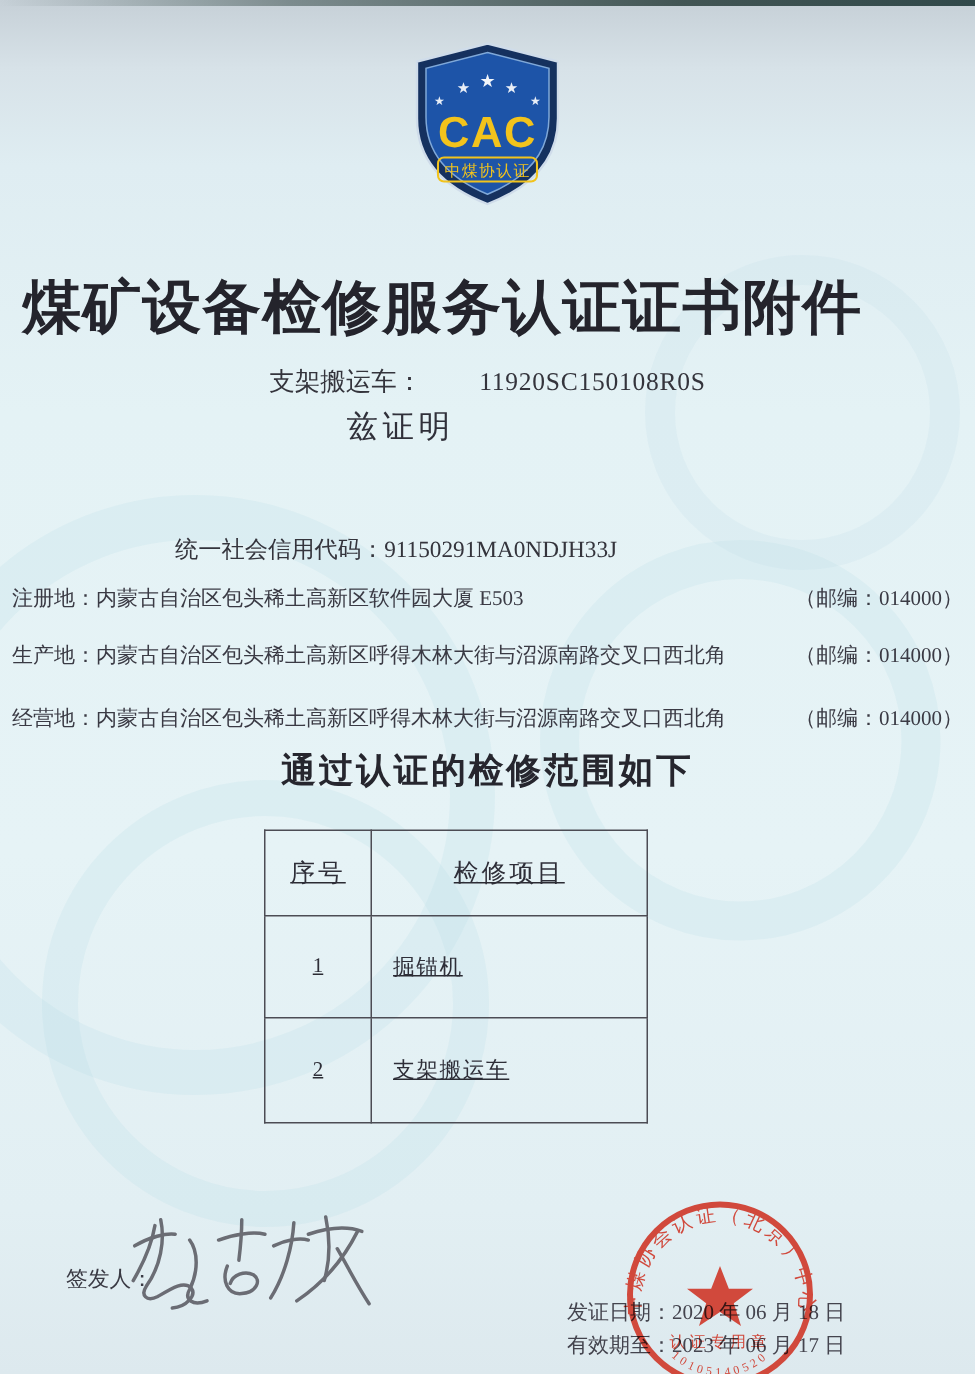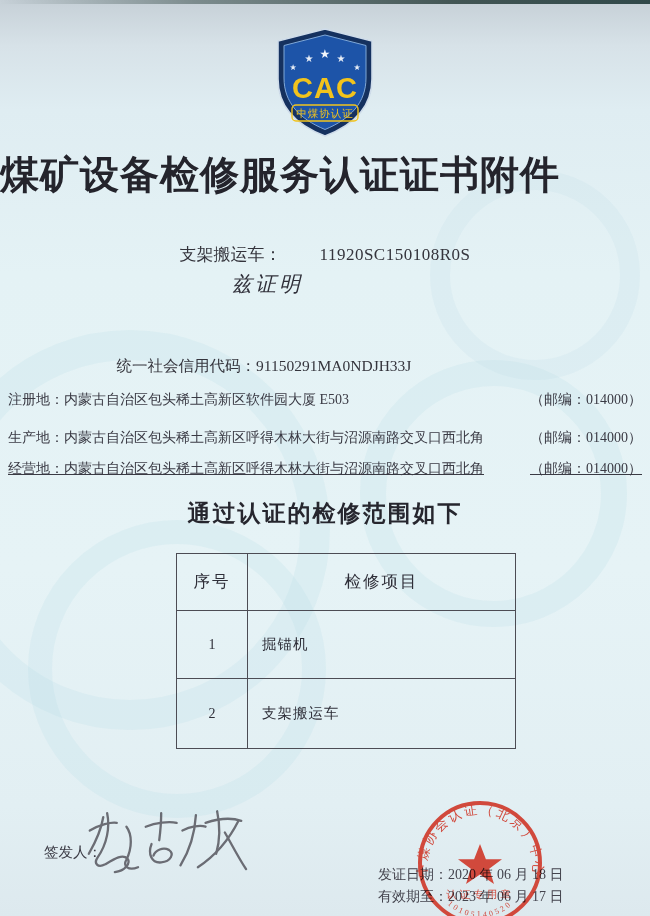--- a/index.html
+++ b/index.html
@@ -10,35 +10,35 @@
   }
   .scan-edge{position:absolute;top:0;left:0;width:650px;height:4px;
     background:linear-gradient(90deg,rgba(70,90,88,0) 0%,rgba(62,82,80,.55) 30%,rgba(52,72,70,.9) 70%,#31494a 100%);}
   .ring{position:absolute;border-radius:50%;border-style:solid;border-color:rgba(176,216,228,.5);opacity:.38;pointer-events:none;}
   .r1{left:-70px;top:330px;width:340px;height:340px;border-width:30px;}
   .r2{left:360px;top:360px;width:215px;height:215px;border-width:26px;}
   .r3{left:28px;top:520px;width:250px;height:250px;border-width:24px;}
   .r4{left:430px;top:170px;width:170px;height:170px;border-width:20px;opacity:.28;}
   .content{position:absolute;inset:0;z-index:2;}
   .badge{position:absolute;left:268px;top:26px;width:114px;height:112px;}
-  .doc-title{position:absolute;left:0;top:148px;width:590px;text-align:left;
+  .doc-title{position:absolute;left:0;top:178px;width:590px;text-align:center;
     font-family:"Liberation Sans","DejaVu Sans",sans-serif;font-weight:bold;
     font-size:39px;letter-spacing:1px;color:#24242c;}
   .cert-line{position:absolute;left:0;top:243px;width:650px;text-align:center;font-size:17px;color:#34343c;}
   .cert-line .num{letter-spacing:.5px;margin-left:38px;}
-  .proof{position:absolute;left:0;top:270px;width:534px;text-align:center;font-size:21px;letter-spacing:3px;color:#30303a;font-style:italic;}
+  .proof{position:absolute;left:0;top:270px;width:534px;text-align:center;font-size:21px;letter-spacing:3px;color:#30303a;}
   .company{position:absolute;left:0;top:299px;width:650px;text-align:center;
     font-size:29px;font-weight:bold;letter-spacing:4px;color:#24242c;}
   .credit{position:absolute;left:0;top:356px;width:528px;text-align:center;font-size:15.5px;color:#34343c;}
   .addr-row{position:absolute;left:8px;width:634px;display:flex;font-size:14px;color:#3a3a44;line-height:20px;white-space:nowrap;}
   .addr-row .pc{margin-left:auto;}
-  .a1{top:390px;} .a2{top:428px;} .a3{top:459px;text-decoration:underline;}
+  .a1{top:390px;} .a2{top:428px;} .a3{top:470px;}
   .scope-title{position:absolute;left:0;top:498px;width:650px;text-align:center;
     font-family:"Liberation Sans","DejaVu Sans",sans-serif;font-weight:bold;font-size:23px;letter-spacing:2px;color:#26262e;}
-  .scope-table{position:absolute;left:176px;top:553px;width:340px;border-collapse:collapse;table-layout:fixed;}
+  .scope-table{position:absolute;left:176px;top:553px;width:256px;border-collapse:collapse;table-layout:fixed;text-decoration:underline;}
   .scope-table td,.scope-table th{border:1px solid #4c4c54;font-weight:normal;color:#2e2e38;background:transparent;}
   .scope-table col.c1{width:71px;}
   .scope-table .hdr td{height:54px;text-align:center;font-size:16.5px;letter-spacing:2px;}
   .scope-table .row1 td{height:65px;}
   .scope-table .row2 td{height:67px;}
   .scope-table .no{text-align:center;font-size:14px;}
   .scope-table .item{font-size:14.5px;padding-left:14px;letter-spacing:1px;}
   .issuer{position:absolute;left:44px;top:843px;font-size:14.5px;color:#3a3a44;}
   .signature{position:absolute;left:84px;top:804px;width:164px;height:84px;}
   .hq-addr{position:absolute;left:352px;top:817px;font-size:16.5px;color:#3a3a44;white-space:nowrap;}

